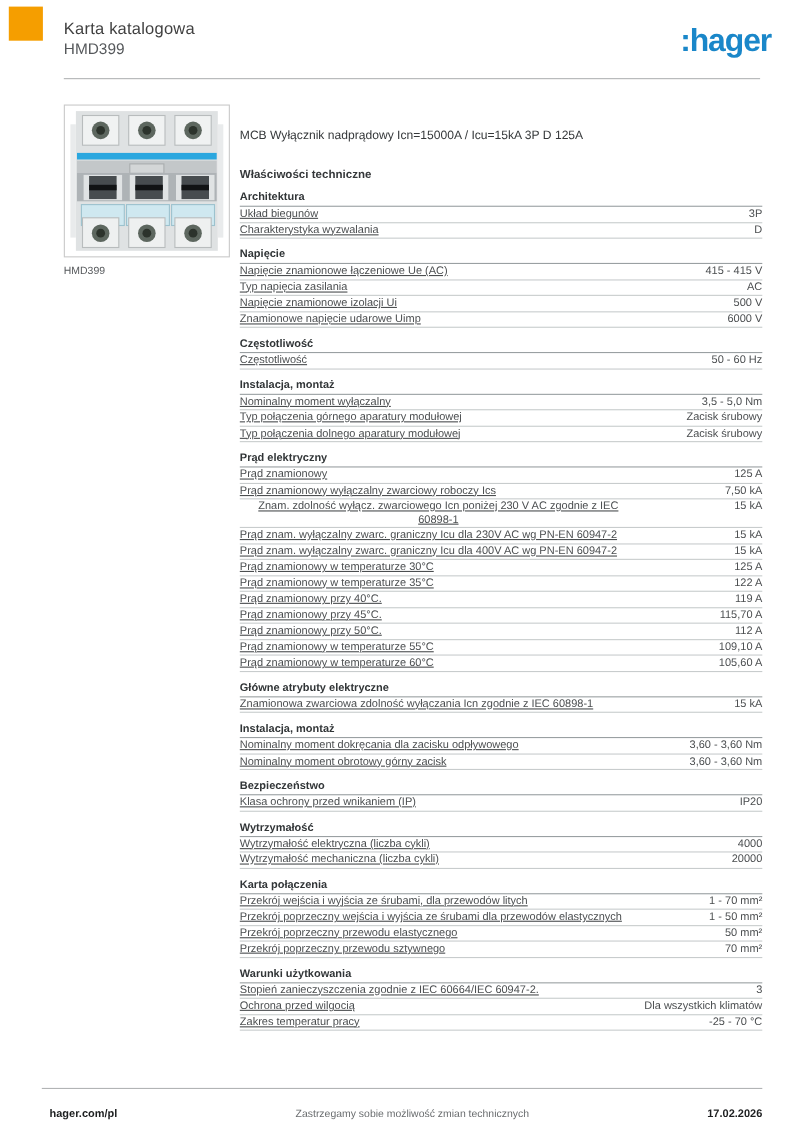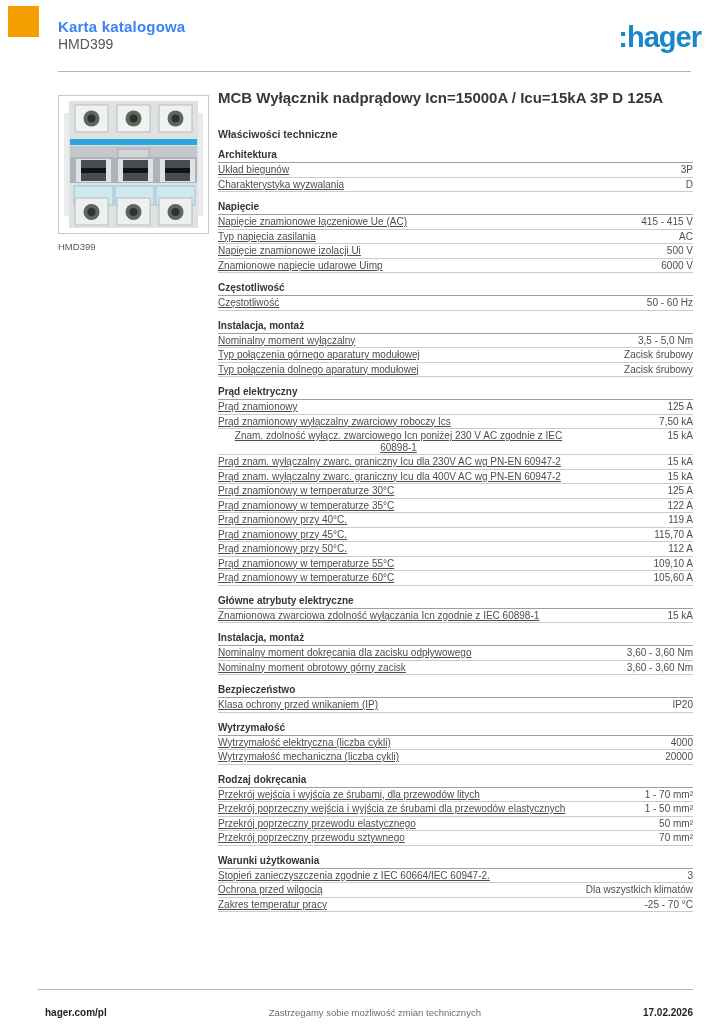--- a/index.html
+++ b/index.html
@@ -4,37 +4,37 @@
 <style>
   html,body{margin:0;padding:0;}
   body{
     width:724px;height:1024px;position:relative;background:#ffffff;overflow:hidden;
     font-family:"Liberation Sans","DejaVu Sans",sans-serif;
     -webkit-text-size-adjust:none;
   }
   .corner-square{position:absolute;left:8px;top:6px;width:31px;height:31px;background:#F59E00;}
   
   .header-block{position:absolute;left:58px;top:18px;}
-  .doc-type{font-size:15px;font-weight:bold;color:#3b82f6;line-height:18px;letter-spacing:.2px;}
+  .doc-type{font-size:15px;font-weight:normal;color:#404040;line-height:18px;letter-spacing:.2px;}
   .product-code{font-size:14px;color:#55585b;line-height:17px;}
   .brand-logo{
     position:absolute;top:22px;right:23px;
     font-size:29px;font-weight:bold;color:#1A87C9;letter-spacing:-1px;line-height:30px;margin-left:40px;
   }
   .header-divider{position:absolute;left:58px;right:33px;top:71px;border-top:1px solid #b2b4b5;}
   
   .product-imgbox{
     position:absolute;left:58px;top:95px;width:151px;height:139px;
     border:1px solid #c9c9c9;background:#ffffff;box-sizing:border-box;
   }
   .product-imgbox svg{display:block;margin:3px auto 0;}
   .image-caption{position:absolute;left:58px;top:241px;font-size:9.5px;color:#55585b;}
   
   .main-col{position:absolute;left:218px;right:31px;top:92px;}
-  .product-title{font-size:15px;font-weight:bold;color:#35383a;line-height:12px;}
+  .product-title{font-size:11px;font-weight:normal;color:#35383a;line-height:12px;margin-top:25px;}
   .tech-title{font-size:10.5px;font-weight:bold;color:#35383a;line-height:12px;margin-top:24px;}
   .sections{margin-top:7px;}
   .section{margin-top:9px;}
   .sec-title{
     font-size:10px;font-weight:bold;color:#313537;line-height:11px;
     padding-bottom:2px;border-bottom:1px solid #9aa0a2;
   }
   .row{
     display:flex;justify-content:space-between;align-items:flex-start;
     font-size:10px;line-height:11.5px;padding:1px 0;
@@ -261,21 +261,21 @@
         <div class="row">
           <span class="lbl">Wytrzymałość elektryczna (liczba cykli)</span>
           <span class="val">4000</span>
         </div>
         <div class="row">
           <span class="lbl">Wytrzymałość mechaniczna (liczba cykli)</span>
           <span class="val">20000</span>
         </div>
       </div>
       <div class="section">
-        <div class="sec-title">Rodzaj dokręcania</div>
+        <div class="sec-title">Karta połączenia</div>
         <div class="row">
           <span class="lbl">Przekrój wejścia i wyjścia ze śrubami, dla przewodów litych</span>
           <span class="val">1 - 70 mm²</span>
         </div>
         <div class="row">
           <span class="lbl">Przekrój poprzeczny wejścia i wyjścia ze śrubami dla przewodów elastycznych</span>
           <span class="val">1 - 50 mm²</span>
         </div>
         <div class="row">
           <span class="lbl">Przekrój poprzeczny przewodu elastycznego</span>

